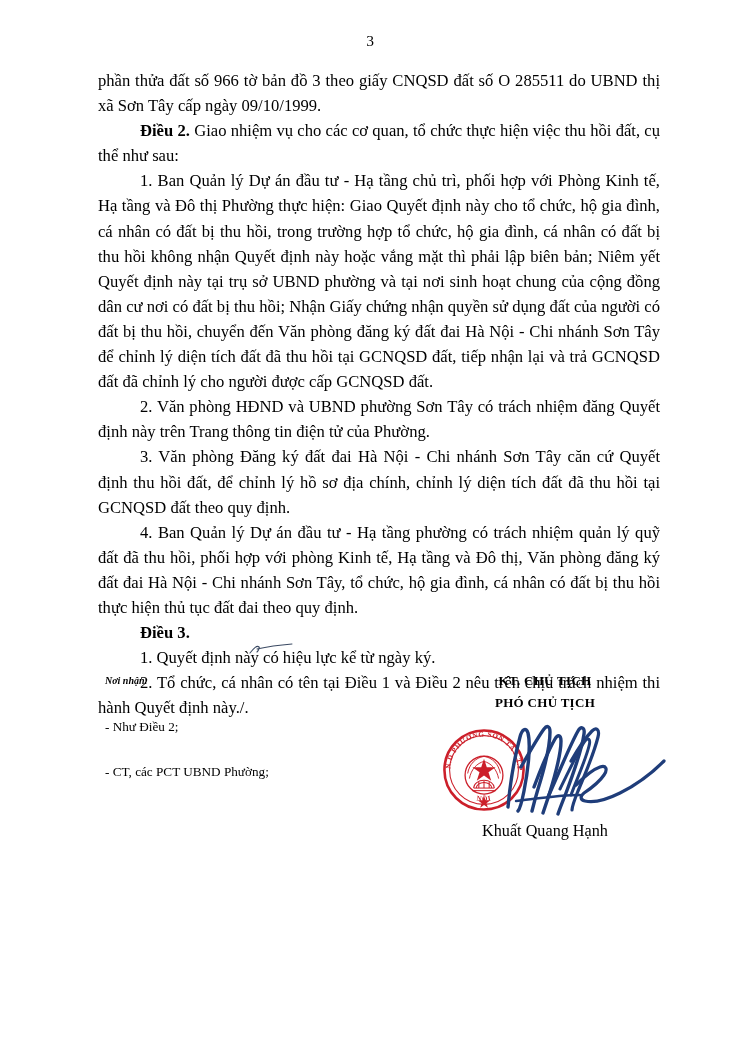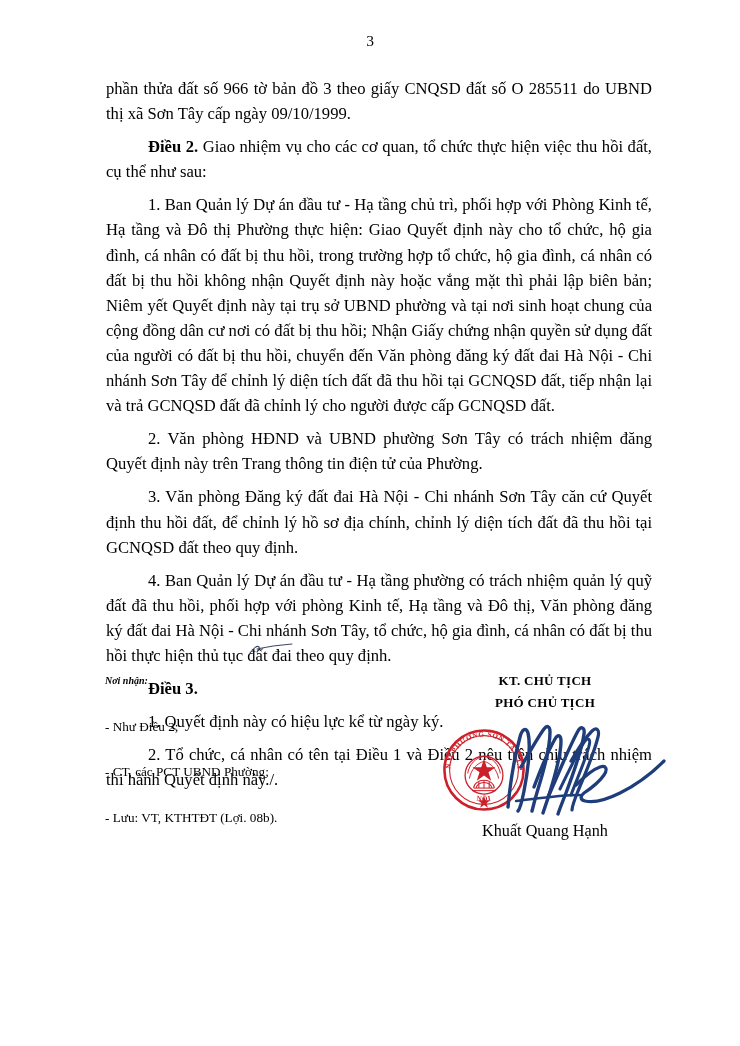--- a/index.html
+++ b/index.html
@@ -28,21 +28,21 @@
     font-size: 15.5px;
     line-height: 1;
   }
   .body-area {
     position: absolute;
     top: 68px;
     left: 98px;
     width: 562px;
   }
   p.para {
-    margin: 8px;
+    margin: 0;
     font-size: 16.6px;
     line-height: 25.1px;
     text-align: justify;
     text-justify: inter-word;
     hyphens: none;
   }
   p.indent {
     text-indent: 42px;
   }
   .bold {
@@ -175,21 +175,20 @@
     <path d="M2 12 C6 7, 9 4, 11 6 C12 7, 10 10, 9 11 M9 8 C18 6, 32 4, 44 3" fill="none" stroke="#3b4a63" stroke-width="1.1" stroke-linecap="round"></path>
   </svg>
 
   <div class="footer">
 
     <div class="recipients">
       <div class="recipients-title">Nơi nhận:</div>
       <div class="recipients-list">
         <div>- Như Điều 2;</div>
         <div>- CT, các PCT UBND Phường;</div>
-        <div>- Lưu: VT, KTHTĐT (Lợi. 08b).</div>
       </div>
     </div>
 
     <div class="signblock">
       <div class="sign-role">KT. CHỦ TỊCH</div>
       <div class="sign-role">PHÓ CHỦ TỊCH</div>
 
       <div class="sign-stamp-area">
 
         <svg class="seal" viewBox="0 0 200 200">

